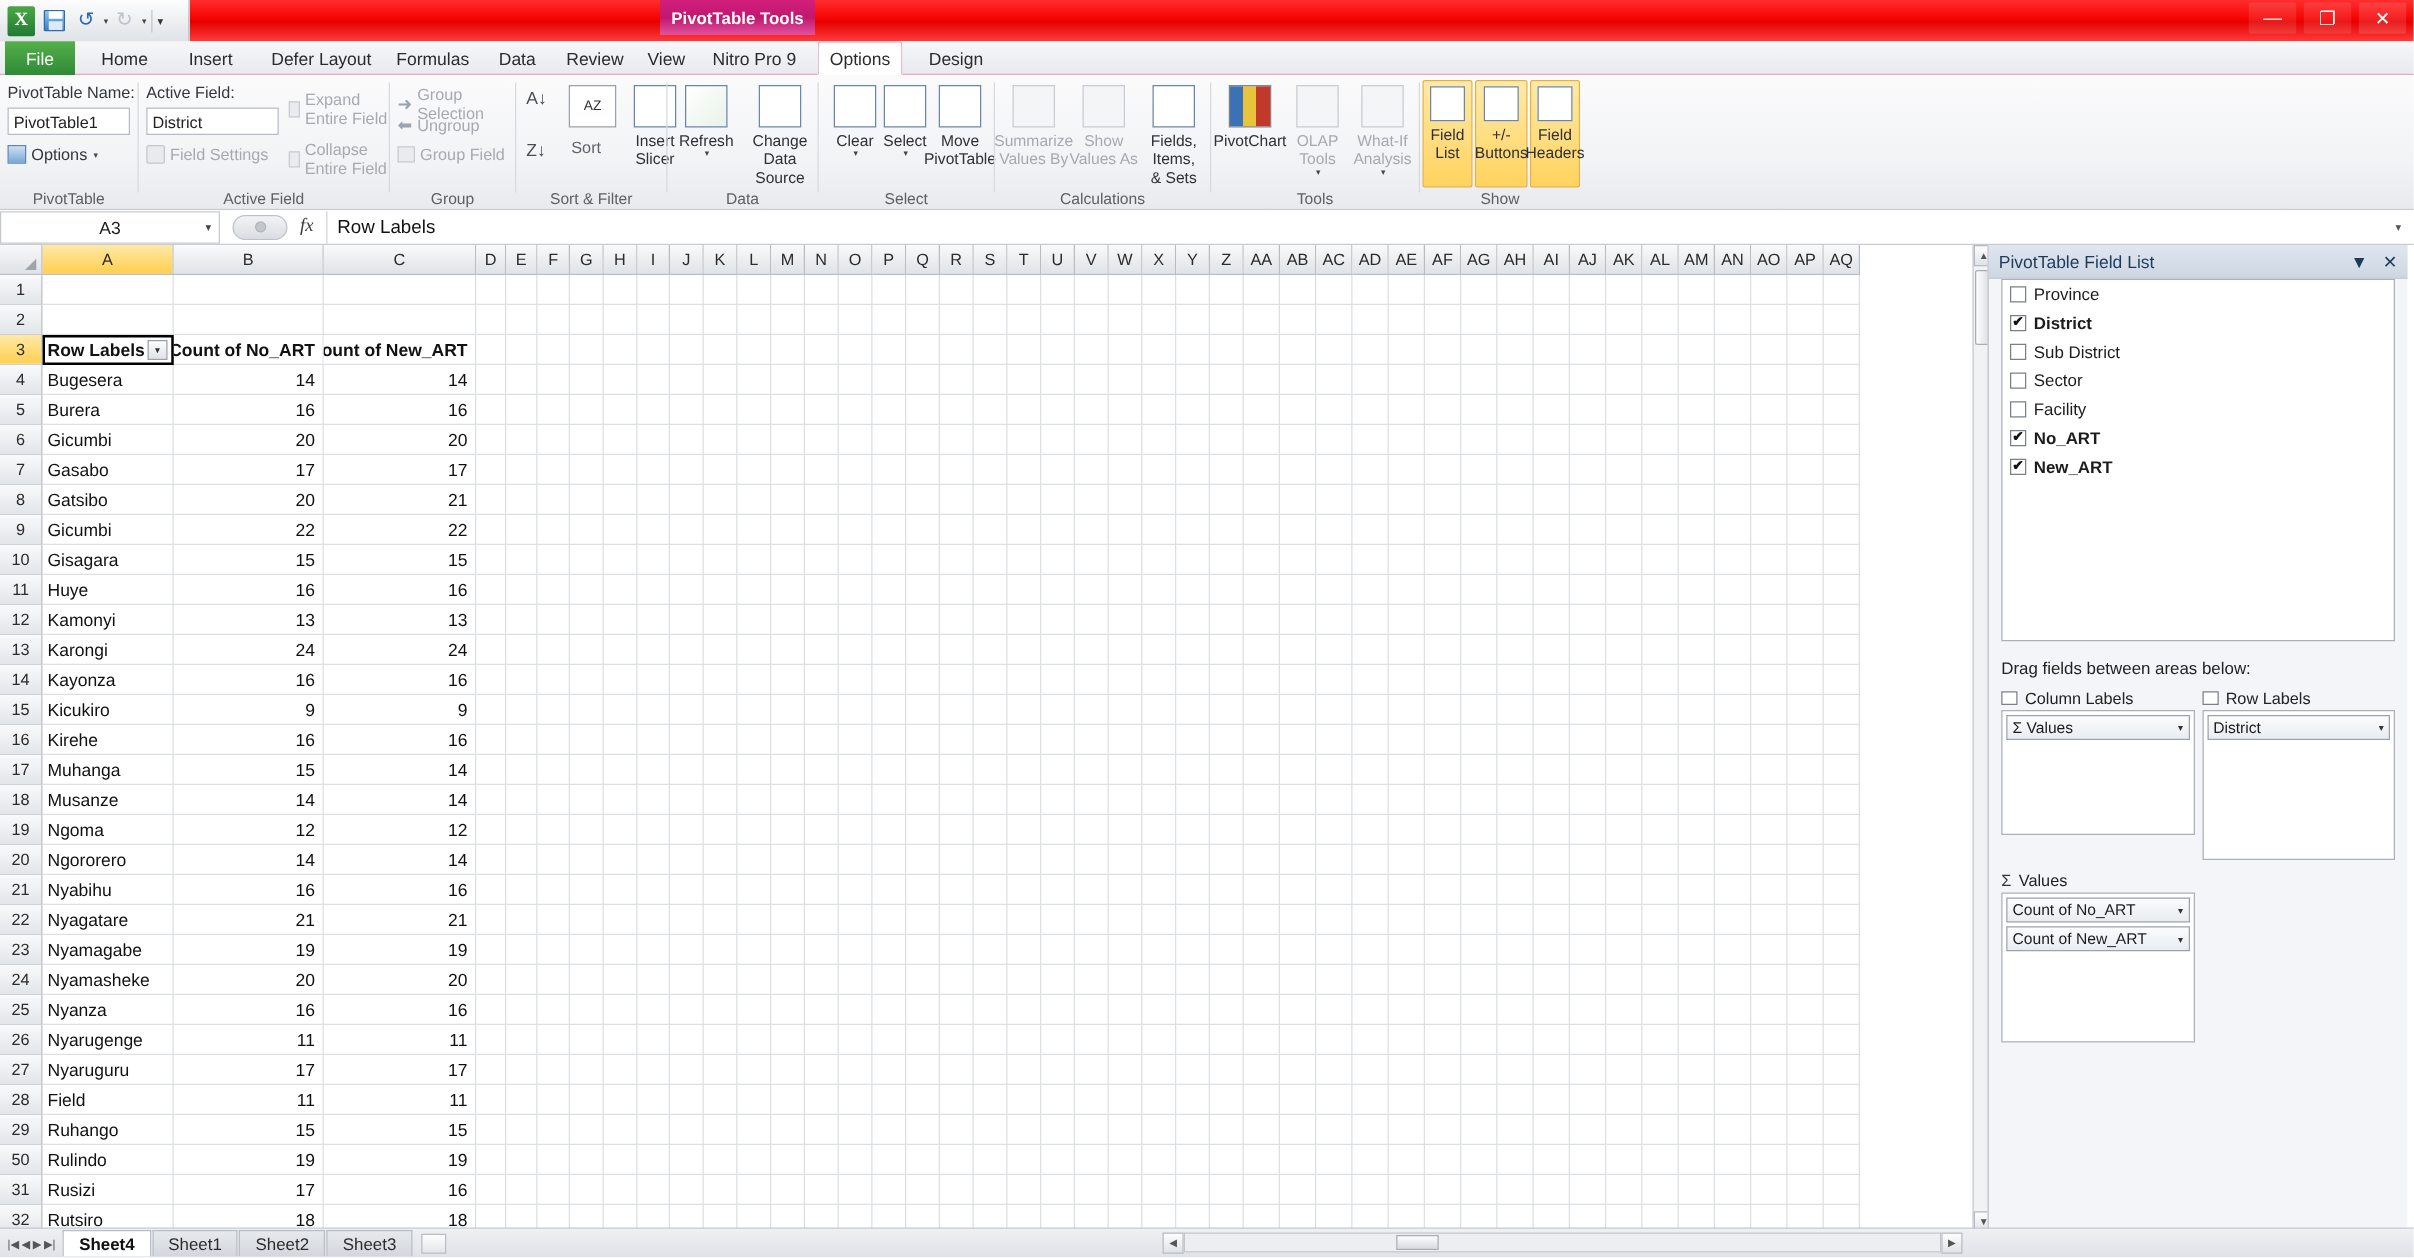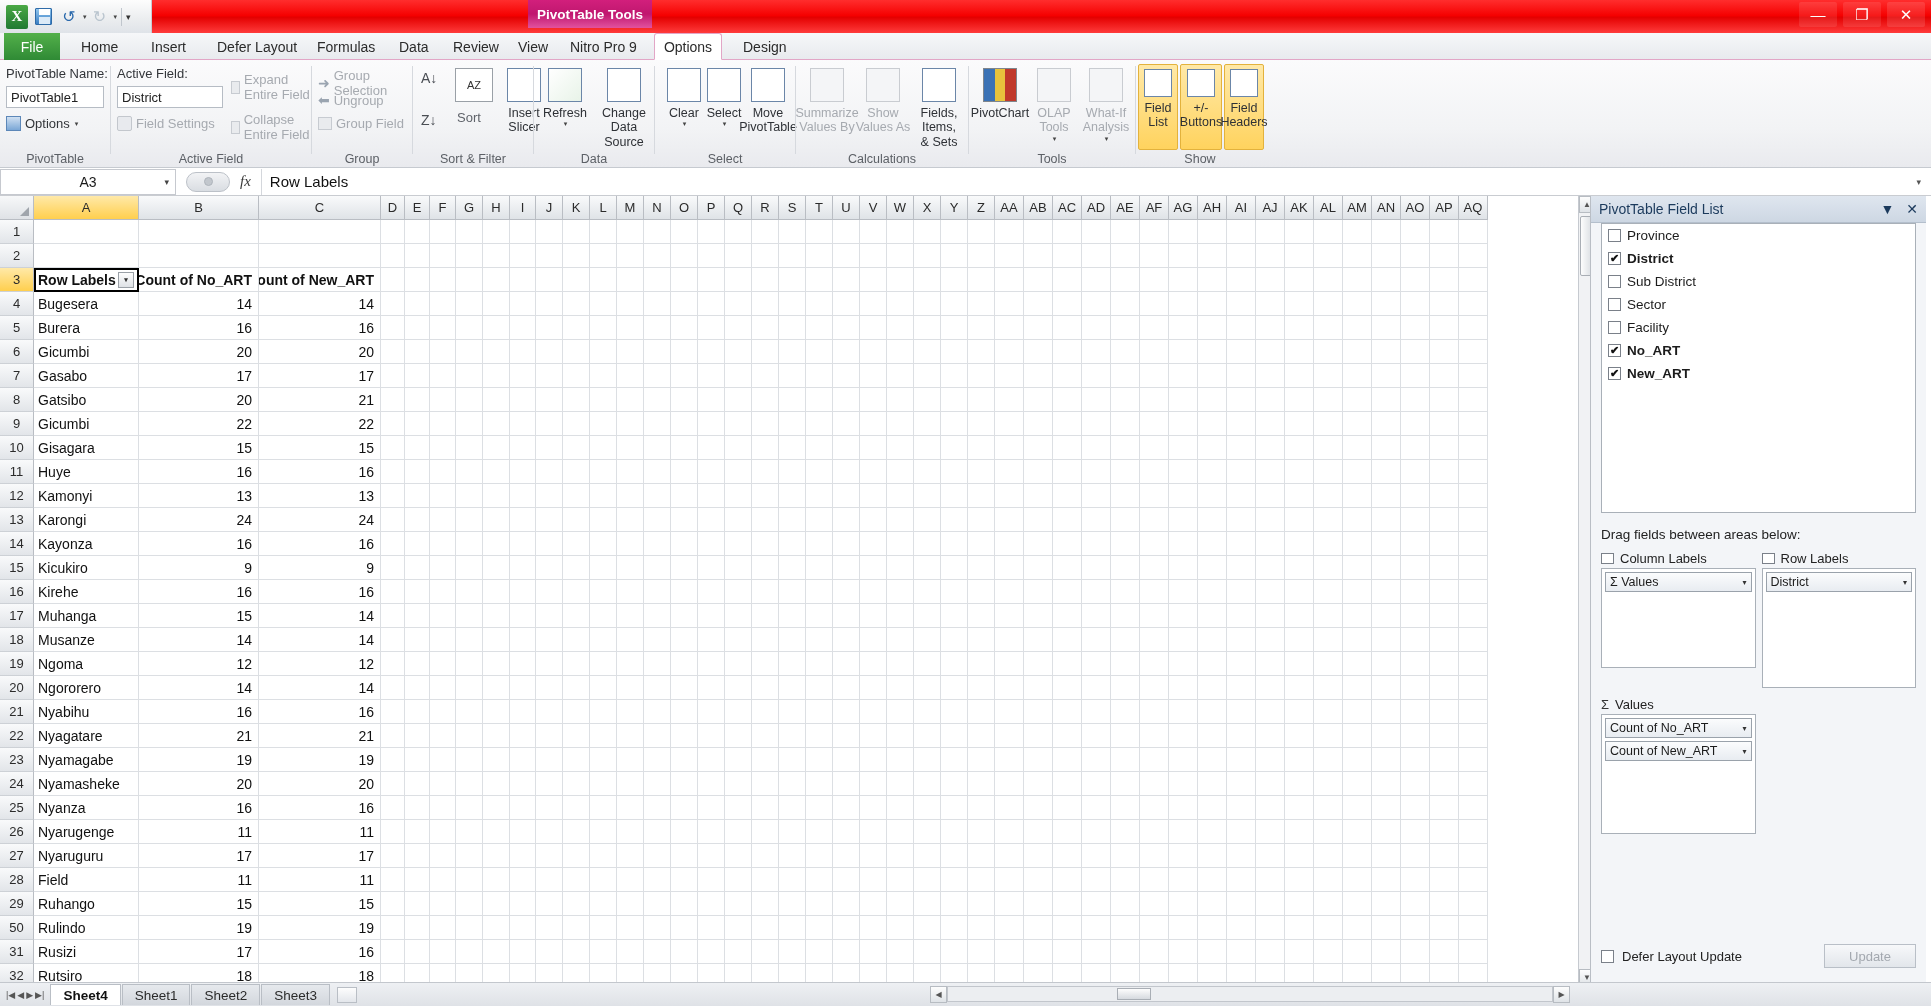--- a/index.html
+++ b/index.html
@@ -2096,25 +2096,20 @@
             <span class="cv">▾</span>
           </div>
           <div class="chip">
             <span>Count of New_ART</span>
             <span class="cv">▾</span>
           </div>
         </div>
     </div>
   </div>
 
-  <div class="fl-foot">
-    <span class="cbx"></span>
-    <span class="lblx">Defer Layout Update</span>
-    <span class="upd-btn">Update</span>
-  </div>
 </div>
 
 <div class="sheetbar">
   <div class="navbtns">
     <span>|◀</span>
     <span>◀</span>
     <span>▶</span>
     <span>▶|</span>
   </div>
   <div class="stab active">Sheet4</div>

